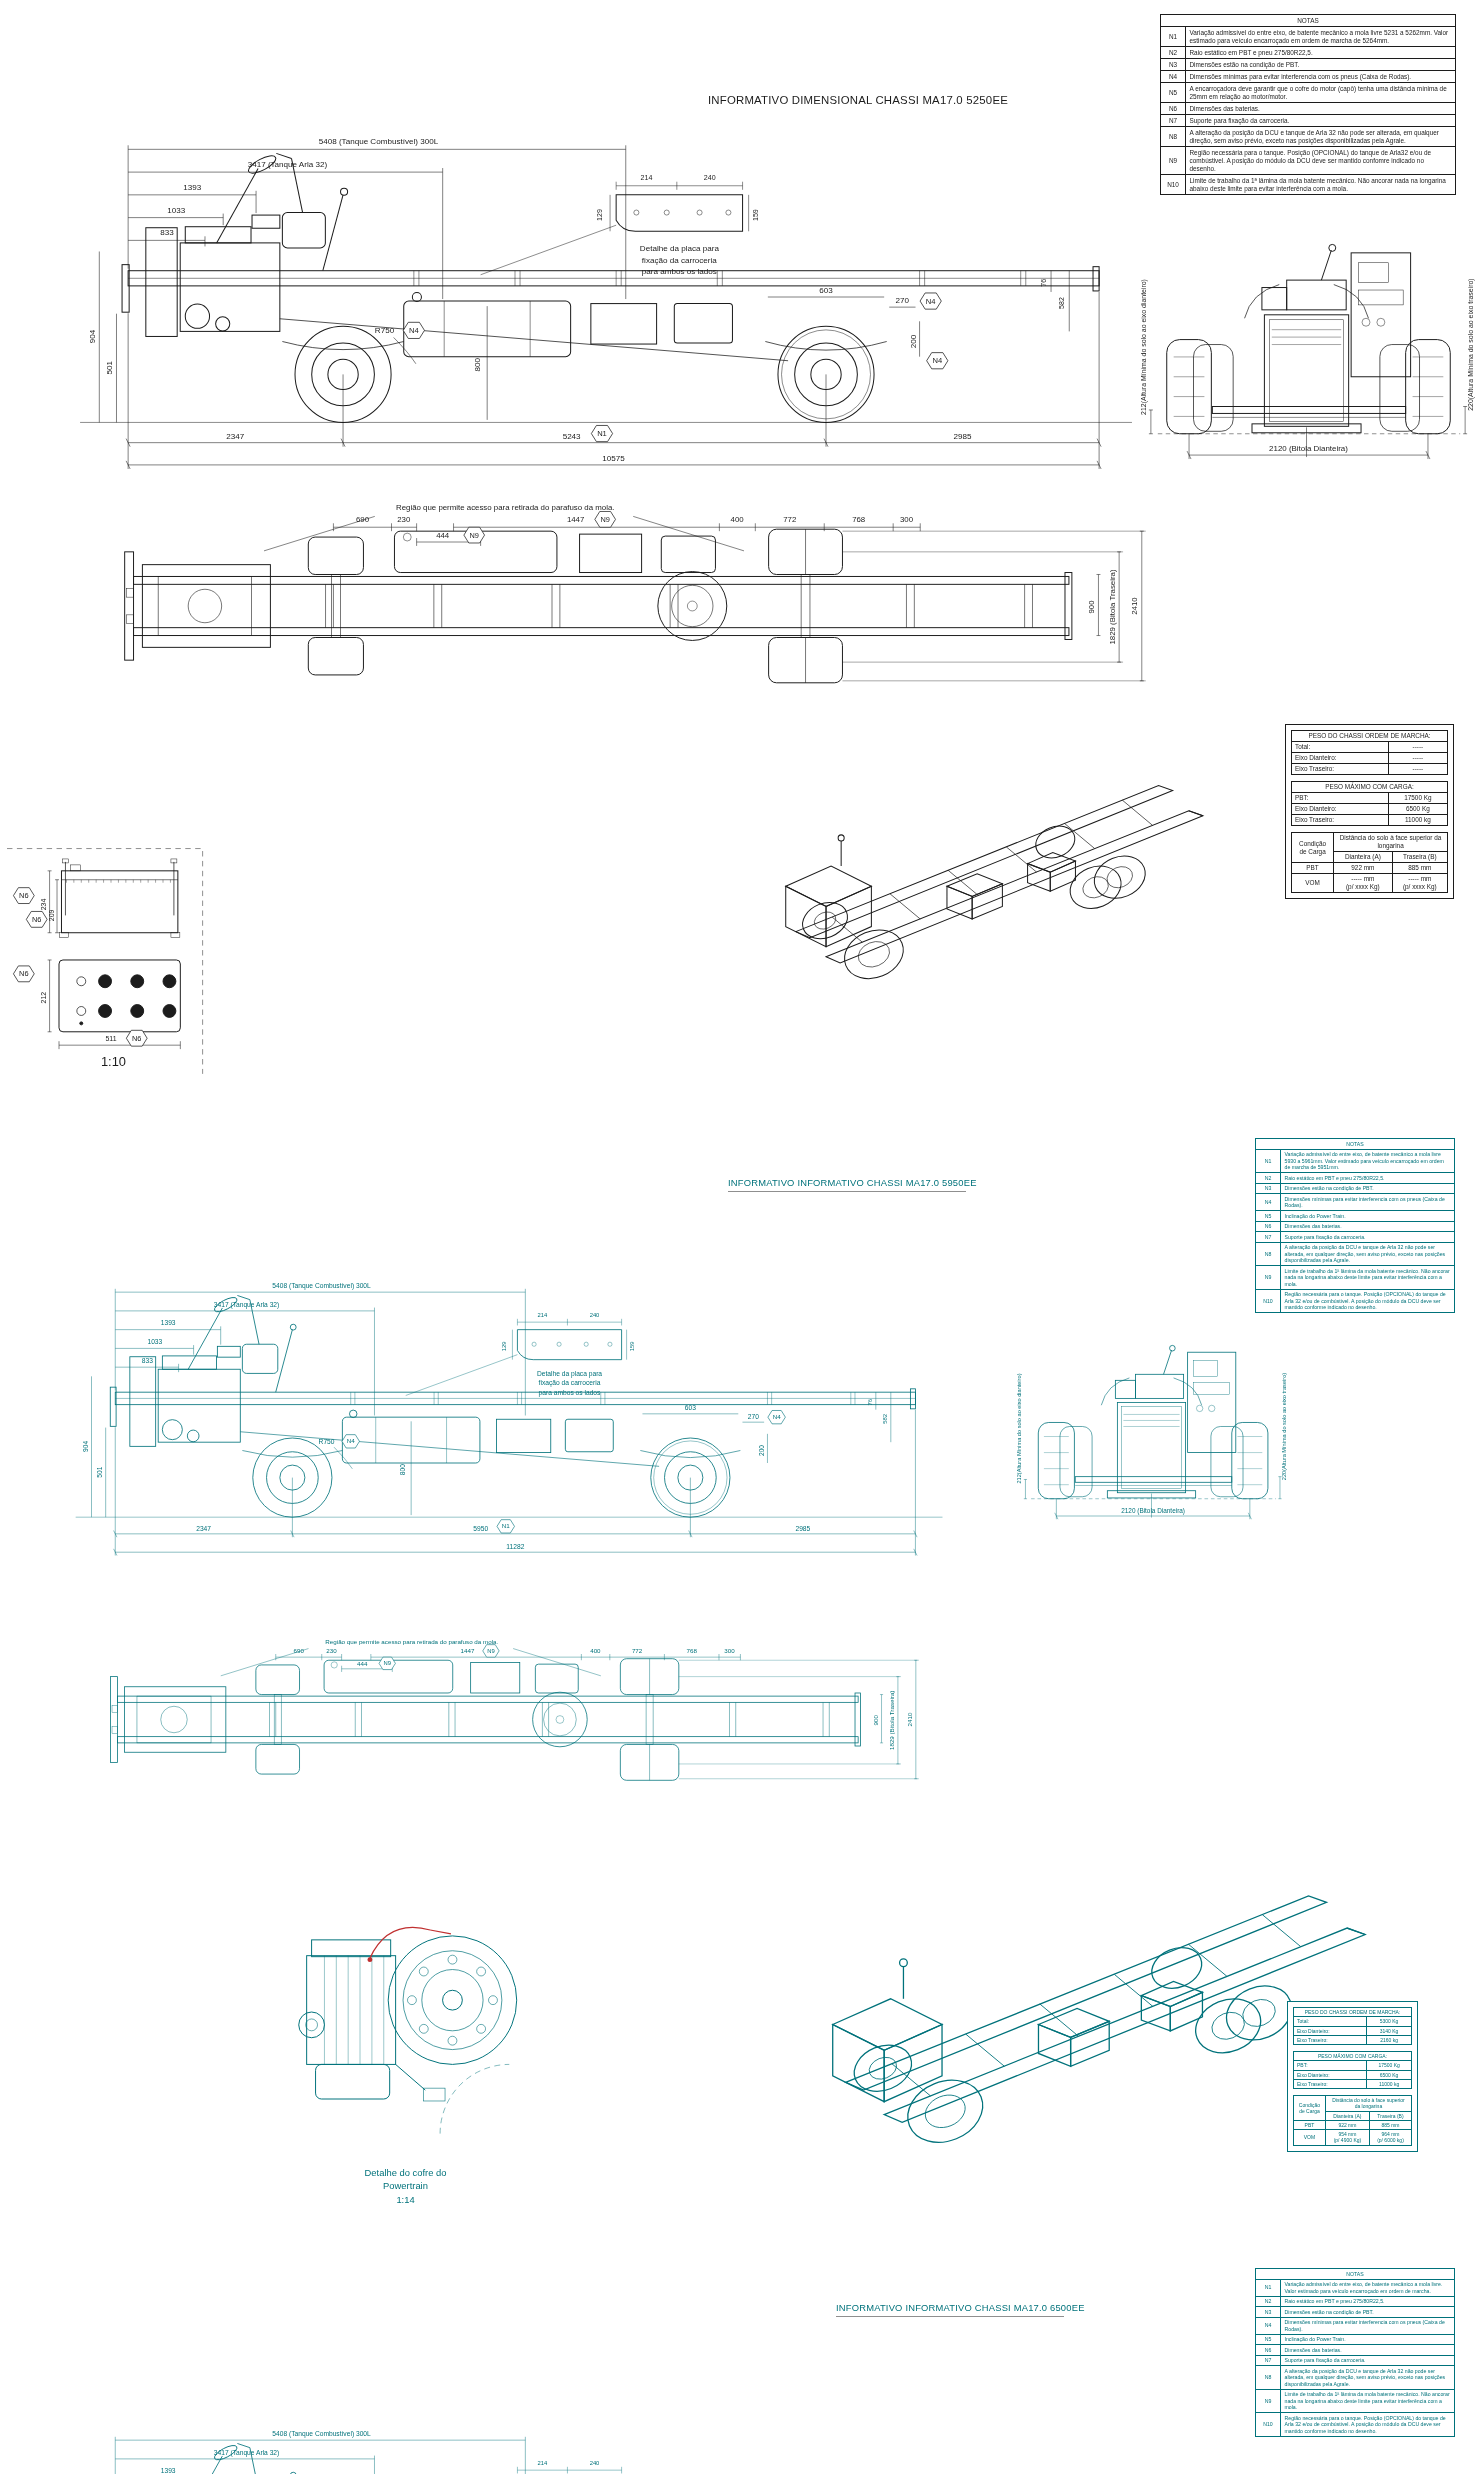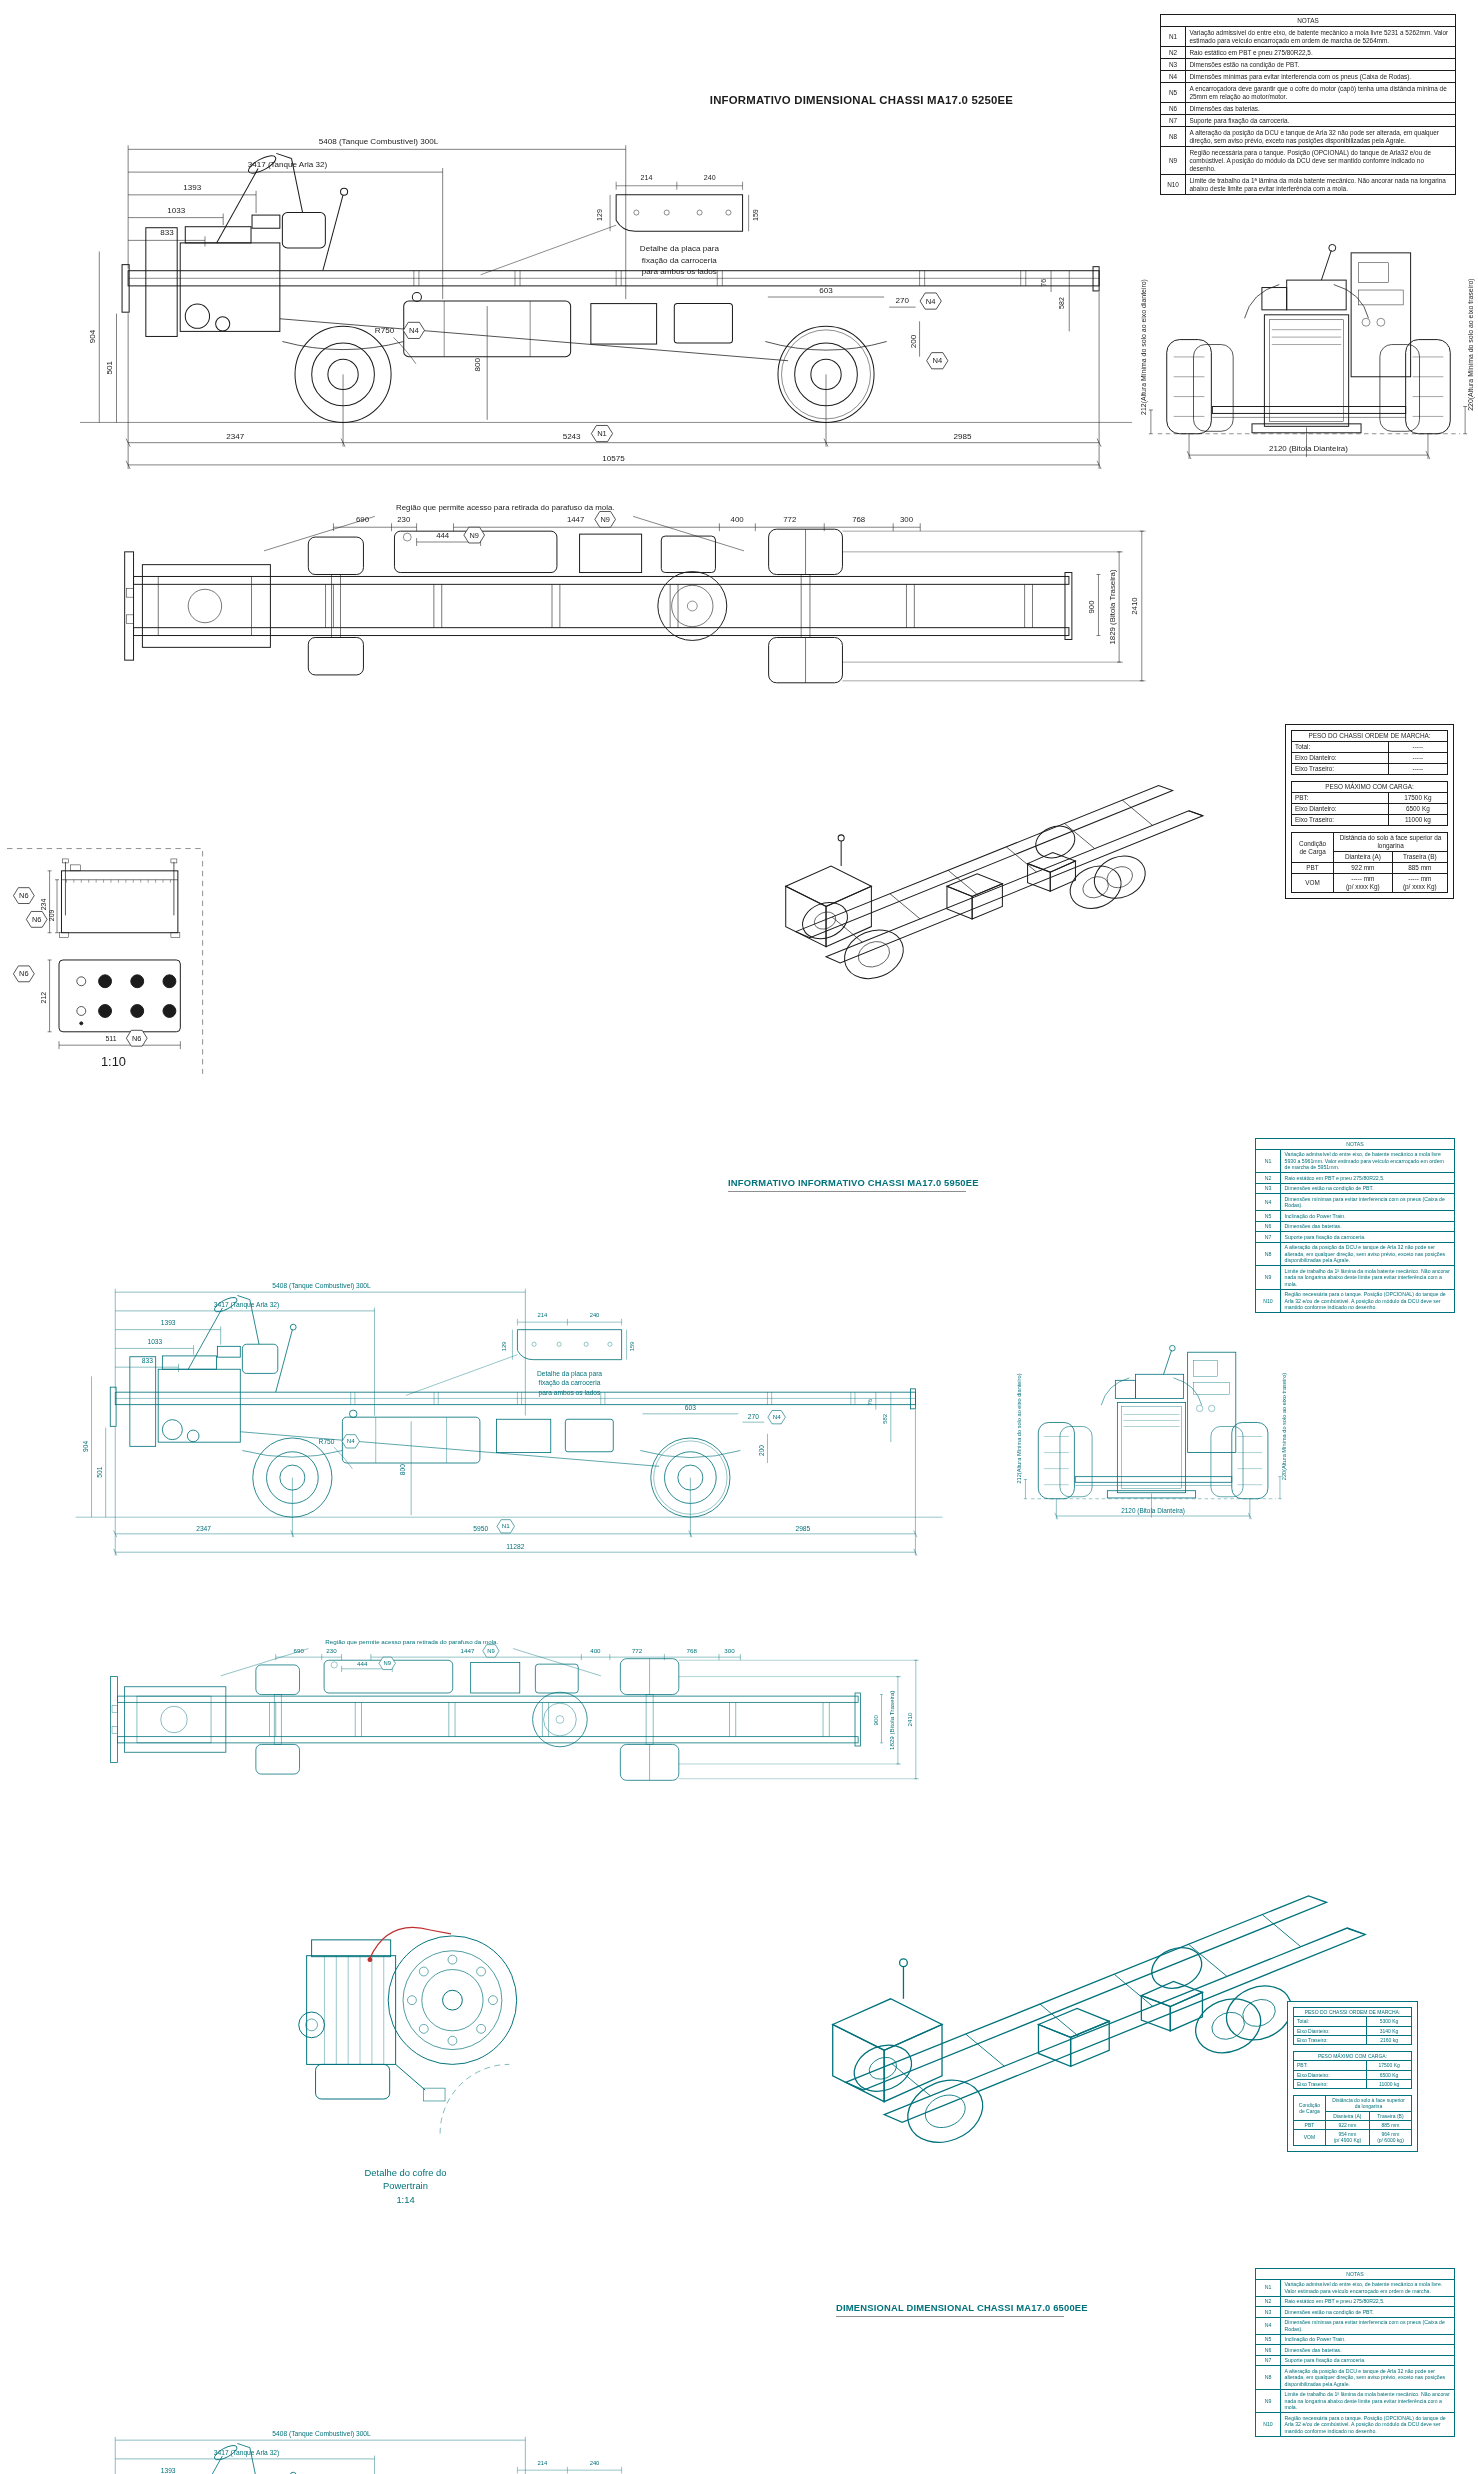--- a/index.html
+++ b/index.html
@@ -1,18 +1,18 @@
 <!DOCTYPE html>
 <html style="font-size:8px"><head>
 <meta charset="utf-8">
 <style>
   html,body{margin:0;padding:0;width:1478px;height:3348px;background:#ffffff;
     font-family:"Liberation Sans",sans-serif;color:#1c1c1c;position:relative;overflow:hidden}
   .abs{position:absolute}
-  .title{font-weight:bold;text-align:center;white-space:nowrap;letter-spacing:0.2px}
+  .title{font-weight:normal;text-align:left;white-space:nowrap;letter-spacing:0.2px}
   .t1{font-size:11.4px}
   .t-teal{color:#00727b;border-bottom:0.7px solid #8f8f8f;padding-bottom:2.5px;font-size:9.4px}
   .t3{font-size:9.4px}
   table{border-collapse:collapse;background:#fff}
   .notas td{border:0.6px solid currentColor;padding:1.5px 3.5px;vertical-align:middle;line-height:1.25}
   .notas .hd{text-align:center;font-weight:normal}
   .notas .nid{text-align:center;width:17px}
   .n-lg{font-size:6.4px}
   .n-sm{font-size:5.2px}
   .wbox{border:0.8px solid currentColor;background:#fff;padding:5px;display:flex;flex-direction:column;gap:6px}
@@ -752,21 +752,21 @@
         <td class="ctr">VOM</td>
         <td class="val">954 mm
 (p/ 4900 Kg)</td>
         <td class="val">964 mm
 (p/ 6000 kg)</td>
       </tr>
     </tbody>
   </table>
 </div>
 
-<div class="abs title t-teal t3" style="left:836px;top:2302px;width:228px">DIMENSIONAL DIMENSIONAL CHASSI MA17.0 6500EE</div>
+<div class="abs title t-teal t3" style="left:836px;top:2302px;width:228px">INFORMATIVO INFORMATIVO CHASSI MA17.0 6500EE</div>
 
 <table class="abs notas n-sm teal" style="left:1255px;top:2268px;width:200px">
   <tbody>
     <tr>
         <td class="hd" colspan="2">NOTAS</td>
       </tr>
 
       <tr>
         <td class="nid">N1</td>
         <td class="ntx">Variação admissível do entre eixo, de batente mecânico a mola livre. Valor estimado para veículo encarroçado em ordem de marcha.</td>

